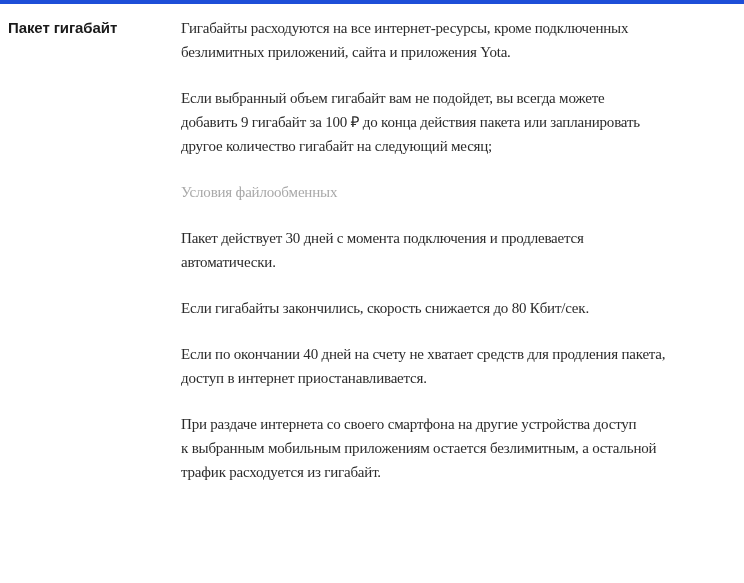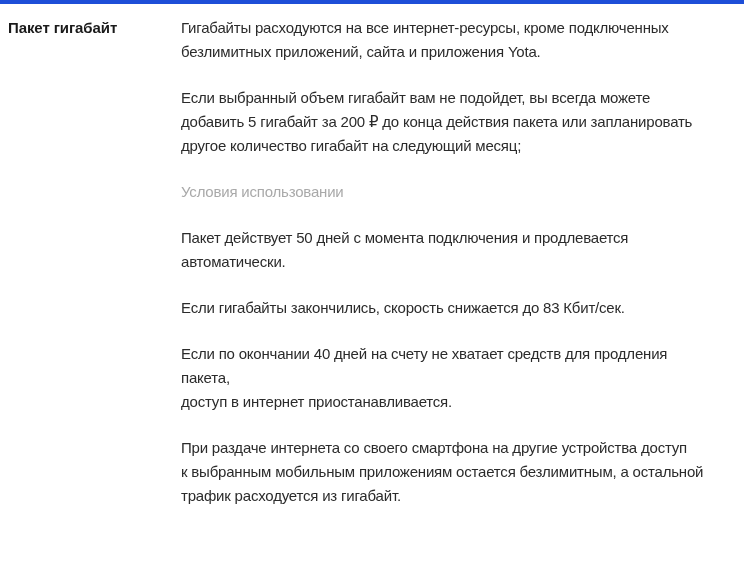--- a/index.html
+++ b/index.html
@@ -37,42 +37,43 @@
     padding-top: 2px;
     padding-right: 30px;
   }
   .para {
     margin: 0 0 22px 0;
     font-size: 15px;
     line-height: 24px;
     letter-spacing: -0.2px;
     color: #2b2b2b;
     white-space: pre-line;
+    font-family: Liberation Serif, serif;
   }
   .para.muted {
     color: #a9a9a9;
   }
   .para:last-child {
     margin-bottom: 0;
   }
 </style>
 </head>
 <body>
 
 <div class="tariff-row">
   <div class="row-title">Пакет гигабайт</div>
   <div class="row-content">
     <p class="para">Гигабайты расходуются на все интернет-ресурсы, кроме подключенных
 безлимитных приложений, сайта и приложения Yota.</p>
     <p class="para">Если выбранный объем гигабайт вам не подойдет, вы всегда можете
-добавить 5 гигабайт за 200 ₽ до конца действия пакета или запланировать
+добавить 9 гигабайт за 100 ₽ до конца действия пакета или запланировать
 другое количество гигабайт на следующий месяц;</p>
-    <p class="para muted">Условия использовании</p>
-    <p class="para">Пакет действует 50 дней с момента подключения и продлевается
+    <p class="para muted">Условия файлообменных</p>
+    <p class="para">Пакет действует 30 дней с момента подключения и продлевается
 автоматически.</p>
-    <p class="para">Если гигабайты закончились, скорость снижается до 83 Кбит/сек.</p>
+    <p class="para">Если гигабайты закончились, скорость снижается до 80 Кбит/сек.</p>
     <p class="para">Если по окончании 40 дней на счету не хватает средств для продления пакета,
 доступ в интернет приостанавливается.</p>
     <p class="para">При раздаче интернета со своего смартфона на другие устройства доступ
 к выбранным мобильным приложениям остается безлимитным, а остальной
 трафик расходуется из гигабайт.</p>
   </div>
 </div>
 
 </body></html>

